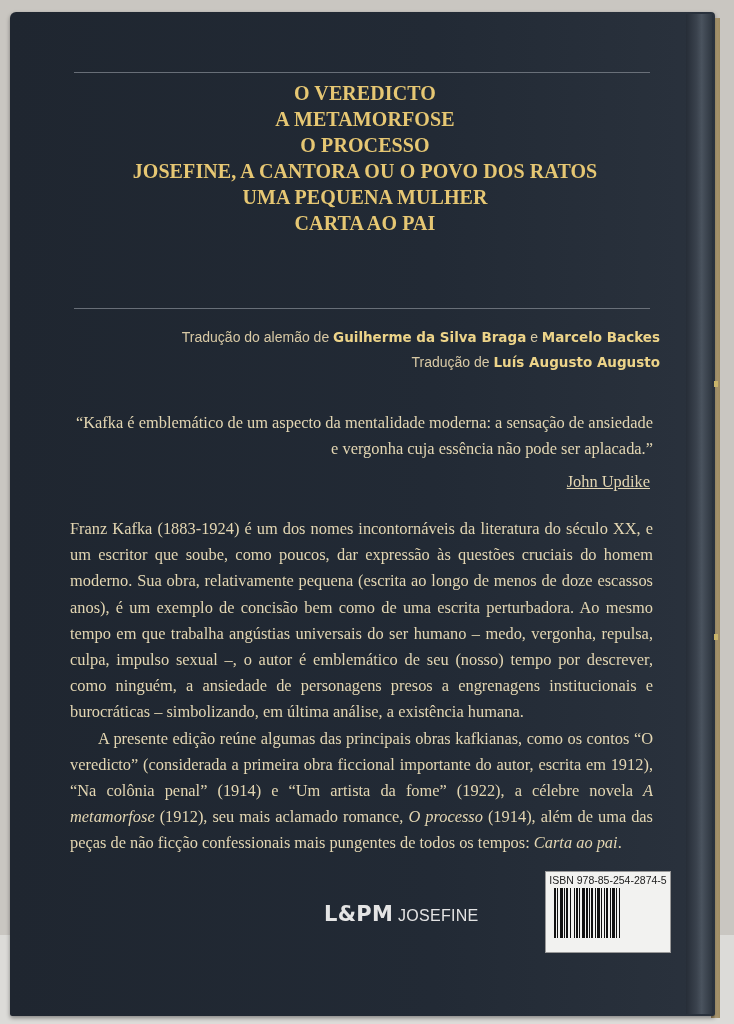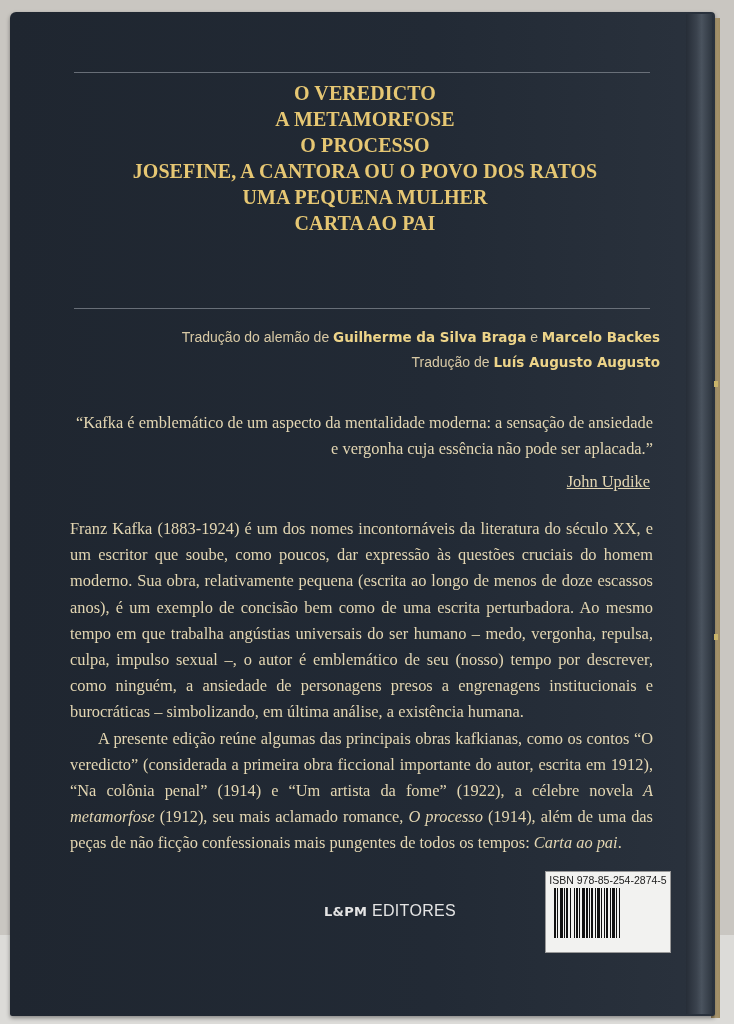--- a/index.html
+++ b/index.html
@@ -28,21 +28,21 @@
   .credits { position:absolute; left:70px; top:325px; width:590px; text-align:right;
     font-family:"Liberation Sans", sans-serif; font-size:14px; line-height:25px; color:#d8c9a5; }
   .credits b { color:#edd489; font-family:"DejaVu Sans", sans-serif; font-size:13.5px; }
   .serif { font-family:"Liberation Serif", serif; color:#e3d6b2; font-size:16.4px; }
   .quote { position:absolute; left:70px; top:410px; width:583px; line-height:26px;text-align:right; }
   .quote-author { position:absolute; right:84px; top:469px; line-height:26px;text-decoration:underline; }
   .body-text { position:absolute; left:70px; top:516px; width:583px; line-height:26.2px; text-align:justify; }
   .body-text p { margin:0; }
   .body-text p.indent { text-indent:28px; }
   .logo { position:absolute; left:324px; top:902px; color:#e4e4e4; font-size:15px; letter-spacing:.3px; }
-  .logo .lpm { font-family:"DejaVu Sans", sans-serif; font-weight:bold; font-size:13px;text-align:right; }
+  .logo .lpm { font-family:"DejaVu Sans", sans-serif; font-weight:bold; font-size:21px;text-align:right; }
   .logo .ed { font-family:"Liberation Sans", sans-serif; font-size:16px; }
   .barcode { position:absolute; left:505px; top:871px; width:124px; height:80px; background:#f2f2f0; border:1px solid #999;margin-left:40px; }
   .barcode .isbn { font-family:"Liberation Sans", sans-serif; font-size:10.5px; color:#222; text-align:center; margin-top:2px; }
   .barcode .bars { position:absolute; left:8px; top:16px; width:110px; height:50px; display:flex; }
   .barcode .bars span { display:block; height:100%; }
   .barcode .digits { position:absolute; left:5px; bottom:1px; font-family:"DejaVu Sans Mono", monospace; font-size:11px; color:#222; letter-spacing:2px; }
   .i { font-style:italic; }
 </style>
 </head>
 <body>
@@ -71,21 +71,21 @@
 </div>
 
 <div class="quote serif">“Kafka é emblemático de um aspecto da mentalidade moderna: a sensação de ansiedade e vergonha cuja essência não pode ser aplacada.”</div>
 <div class="quote-author serif">John Updike</div>
 
 <div class="body-text serif">
   <p>Franz Kafka (1883-1924) é um dos nomes incontornáveis da literatura do século XX, e um escritor que soube, como poucos, dar expressão às questões cruciais do homem moderno. Sua obra, relativamente pequena (escrita ao longo de menos de doze escassos anos), é um exemplo de concisão bem como de uma escrita perturbadora. Ao mesmo tempo em que trabalha angústias universais do ser humano – medo, vergonha, repulsa, culpa, impulso sexual –, o autor é emblemático de seu (nosso) tempo por descrever, como ninguém, a ansiedade de personagens presos a engrenagens institucionais e burocráticas – simbolizando, em última análise, a existência humana.</p>
   <p class="indent"><span>A presente edição reúne algumas das principais obras kafkianas, como os contos “O veredicto” (considerada a primeira obra ficcional importante do autor, escrita em 1912), “Na colônia penal” (1914) e “Um artista da fome” (1922), a célebre novela </span><span class="i">A metamorfose</span><span> (1912), seu mais aclamado romance, </span><span class="i">O processo</span><span> (1914), além de uma das peças de não ficção confessionais mais pungentes de todos os tempos: </span><span class="i">Carta ao pai</span><span>.</span></p>
 </div>
 
-<div class="logo"><span class="lpm">L&amp;PM</span><span class="ed"> EDITORES</span></div>
+<div class="logo"><span class="lpm">L&amp;PM</span><span class="ed"> JOSEFINE</span></div>
 
 <div class="barcode">
   <div class="isbn">ISBN 978-85-254-2874-5</div>
   <div class="bars" id="bars">
       <span style="width: 2px; background: rgb(17, 17, 17);"></span>
       <span style="width: 1px; background: transparent;"></span>
       <span style="width: 1px; background: rgb(17, 17, 17);"></span>
       <span style="width: 2px; background: transparent;"></span>
       <span style="width: 3px; background: rgb(17, 17, 17);"></span>
       <span style="width: 1px; background: transparent;"></span>

